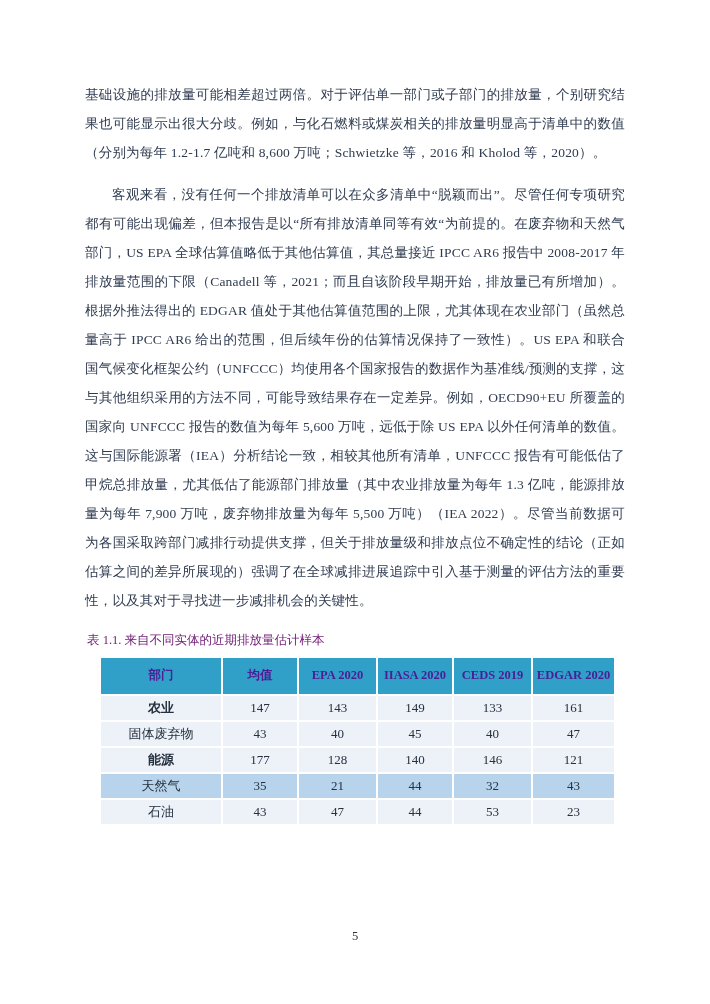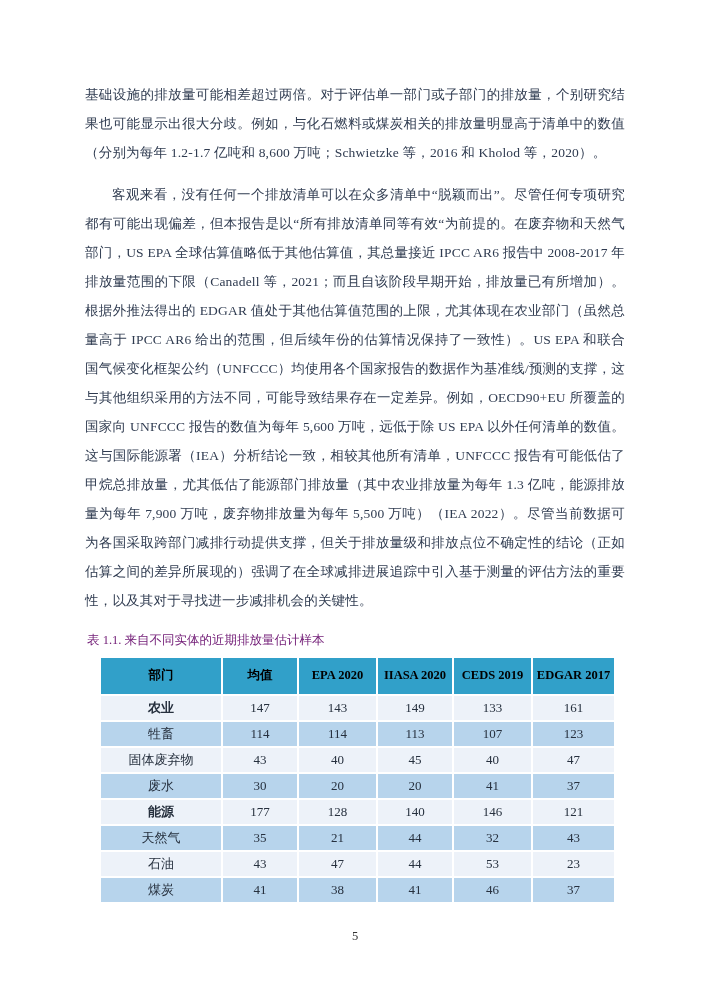--- a/index.html
+++ b/index.html
@@ -37,21 +37,21 @@
     font-size:13px;
     color:#26303e;
   }
   table.emissions th, table.emissions td {
     border:2px solid #ffffff;
     vertical-align:middle;
     padding:1px 3px;
   }
   table.emissions th {
     background:var(--header-bg,#31a0c9);
-    color:#000000;
+    color:#4c1d95;
     font-weight:bold;
     font-size:12.5px;
     height:34px;
     text-align:center;
     line-height:1.25;
   }
   table.emissions td { height:22px; text-align:center; }
   col.c-sector { width:122px; }
   col.c-mean   { width:76px; }
   col.c-epa    { width:79px; }
@@ -89,55 +89,39 @@
           <col class="c-ceds">
           <col class="c-edgar">
       </colgroup>
       <thead>
         <tr>
           <th>部门</th>
           <th>均值</th>
           <th>EPA 2020</th>
           <th>IIASA 2020</th>
           <th>CEDS 2019</th>
-          <th>EDGAR 2017</th>
+          <th>EDGAR 2020</th>
         </tr>
       </thead>
       <tbody>
           <tr class="row-light">
             <td class="sector-parent">农业</td>
             <td>147</td>
             <td>143</td>
             <td>149</td>
             <td>133</td>
             <td>161</td>
           </tr>
-          <tr class="row-medium">
-            <td class="sector-child">牲畜</td>
-            <td>114</td>
-            <td>114</td>
-            <td>113</td>
-            <td>107</td>
-            <td>123</td>
-          </tr>
           <tr class="row-light">
             <td class="sector-child">固体废弃物</td>
             <td>43</td>
             <td>40</td>
             <td>45</td>
             <td>40</td>
             <td>47</td>
-          </tr>
-          <tr class="row-medium">
-            <td class="sector-child">废水</td>
-            <td>30</td>
-            <td>20</td>
-            <td>20</td>
-            <td>41</td>
-            <td>37</td>
           </tr>
           <tr class="row-light">
             <td class="sector-parent">能源</td>
             <td>177</td>
             <td>128</td>
             <td>140</td>
             <td>146</td>
             <td>121</td>
           </tr>
           <tr class="row-medium">
@@ -149,26 +133,18 @@
             <td>43</td>
           </tr>
           <tr class="row-light">
             <td class="sector-child">石油</td>
             <td>43</td>
             <td>47</td>
             <td>44</td>
             <td>53</td>
             <td>23</td>
           </tr>
-          <tr class="row-medium">
-            <td class="sector-child">煤炭</td>
-            <td>41</td>
-            <td>38</td>
-            <td>41</td>
-            <td>46</td>
-            <td>37</td>
-          </tr>
         </tbody>
     </table>
   </div>
 
   <div class="page-number">5</div>
 </div>
 
 </body></html>

